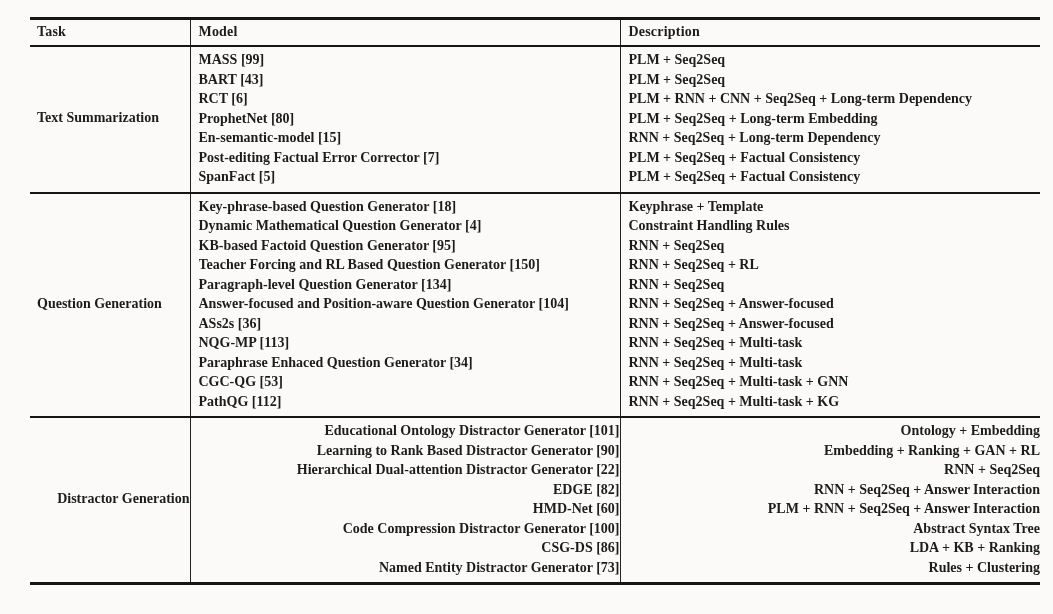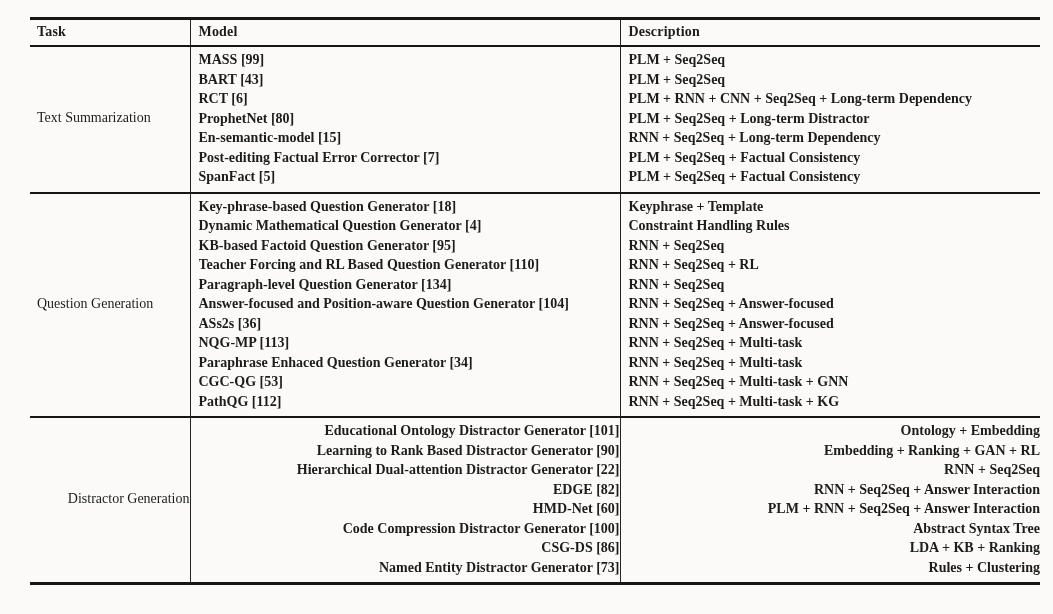--- a/index.html
+++ b/index.html
@@ -44,20 +44,21 @@
     margin-left:36px;
   }
   table.paper-table td{
     vertical-align:top;
     font-size:14px;
     padding:3px 0 5px 8px;
   }
   table.paper-table td.task{
     vertical-align:middle;
     font-size:14px;
+    font-weight:bold;
   }
   table.paper-table tbody tr.section + tr.section td{
     border-top:2px solid var(--rule);
   }
   table.paper-table tbody tr.section:last-child td{
     border-bottom:3px solid var(--rule);
     text-align:right;
   }
   .line{
     line-height:19.5px;
@@ -94,34 +95,34 @@
           <div class="line">RCT [6]</div>
           <div class="line">ProphetNet [80]</div>
           <div class="line">En-semantic-model [15]</div>
           <div class="line">Post-editing Factual Error Corrector [7]</div>
           <div class="line">SpanFact [5]</div>
         </td>
         <td class="col-sep">
           <div class="line">PLM + Seq2Seq</div>
           <div class="line">PLM + Seq2Seq</div>
           <div class="line">PLM + RNN + CNN + Seq2Seq + Long-term Dependency</div>
-          <div class="line">PLM + Seq2Seq + Long-term Distractor</div>
+          <div class="line">PLM + Seq2Seq + Long-term Embedding</div>
           <div class="line">RNN + Seq2Seq + Long-term Dependency</div>
           <div class="line">PLM + Seq2Seq + Factual Consistency</div>
           <div class="line">PLM + Seq2Seq + Factual Consistency</div>
         </td>
       </tr>
 
       <tr class="section">
         <td class="task">Question Generation</td>
         <td class="col-sep">
           <div class="line">Key-phrase-based Question Generator [18]</div>
           <div class="line">Dynamic Mathematical Question Generator [4]</div>
           <div class="line">KB-based Factoid Question Generator [95]</div>
-          <div class="line">Teacher Forcing and RL Based Question Generator [110]</div>
+          <div class="line">Teacher Forcing and RL Based Question Generator [150]</div>
           <div class="line">Paragraph-level Question Generator [134]</div>
           <div class="line">Answer-focused and Position-aware Question Generator [104]</div>
           <div class="line">ASs2s [36]</div>
           <div class="line">NQG-MP [113]</div>
           <div class="line">Paraphrase Enhaced Question Generator [34]</div>
           <div class="line">CGC-QG [53]</div>
           <div class="line">PathQG [112]</div>
         </td>
         <td class="col-sep">
           <div class="line">Keyphrase + Template</div>

